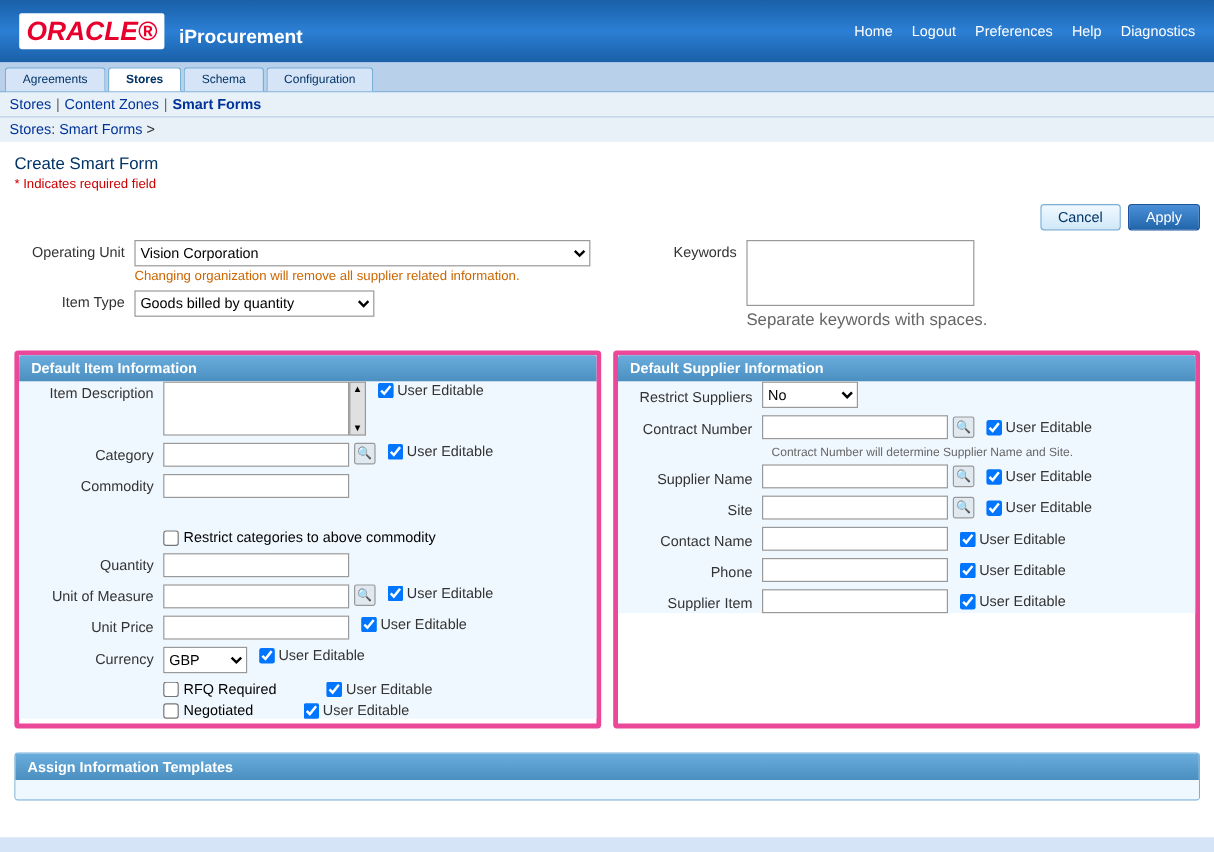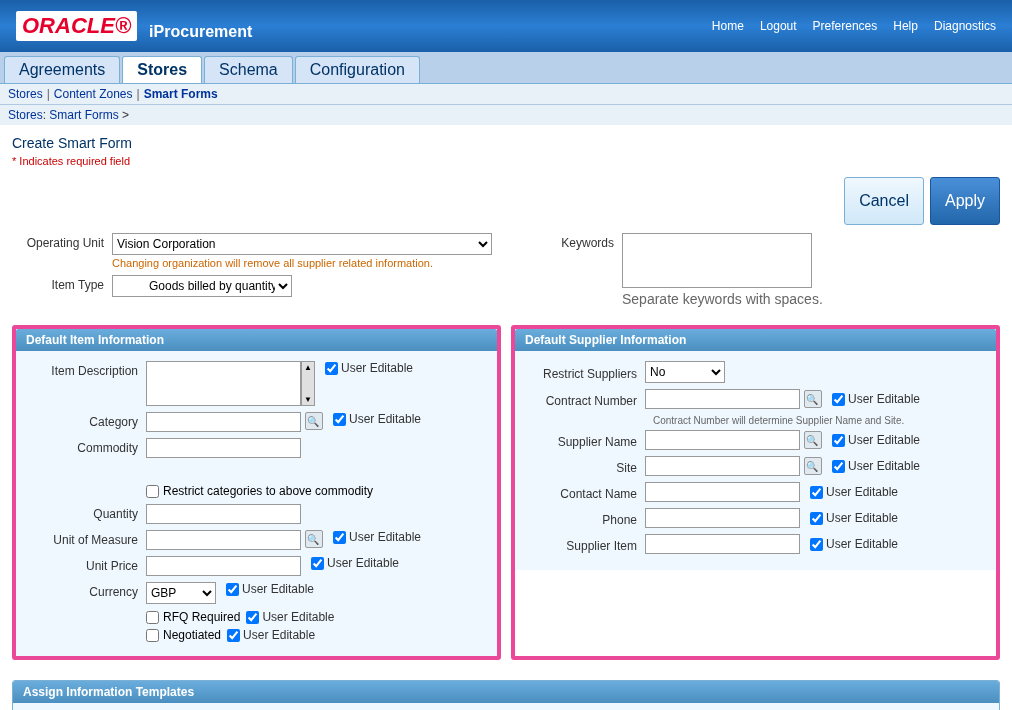--- a/index.html
+++ b/index.html
@@ -40,21 +40,21 @@
       gap: 2px;
       padding: 4px 4px 0 4px;
       border-bottom: 1px solid #7aafd6;
     }
     .tab {
       padding: 4px 14px;
       background: #d6e4f7;
       border: 1px solid #7aafd6;
       border-bottom: none;
       cursor: pointer;
-      font-size: 16px;
+      font-size: 10px;
       border-radius: 3px 3px 0 0;
       color: #003366;
     }
     .tab.active {
       background: white;
       font-weight: bold;
     }
 
     
     .sub-nav {
@@ -99,25 +99,25 @@
     }
 
     
     .action-bar {
       display: flex;
       justify-content: flex-end;
       margin-bottom: 8px;
       gap: 6px;
     }
     .btn {
-      padding: 14px 14px;
+      padding: 3px 14px;
       border: 1px solid #7aafd6;
       border-radius: 3px;
       cursor: pointer;
-      font-size: 16px;
+      font-size: 12px;
       background: linear-gradient(180deg, #f0f8ff 0%, #d0e8f8 100%);
       color: #003366;
     }
     .btn-apply {
       background: linear-gradient(180deg, #4a90d9 0%, #2266aa 100%);
       color: white;
       border-color: #1a55a0;
     }
 
     
@@ -161,21 +161,21 @@
       background: white;
     }
 
     .name-input {
       background: #ffffcc;
       width: 200px;
     }
     .image-input { width: 190px; }
 
     .org-select { width: 380px; }
-    .item-type-select { width: 180px; padding-left: 32px; }
+    .item-type-select { width: 200px; }
 
     .warning-text {
       color: #cc6600;
       font-size: 11px;
       margin-top: 2px;
     }
 
     .image-note {
       font-size: 10px;
       color: #666;
@@ -206,21 +206,20 @@
     .section-header {
       background: linear-gradient(180deg, #6aaddd 0%, #4a8fc0 100%);
       color: white;
       font-weight: bold;
       font-size: 12px;
       padding: 4px 10px;
       border-radius: 2px 2px 0 0;
     }
     .section-body {
       background: #f0f8ff;
-      padding: 10px;
     }
 
     .two-sections {
       display: grid;
       grid-template-columns: 1fr 1fr;
       gap: 10px;
       margin-bottom: 10px;
     }
 
     
@@ -300,20 +299,21 @@
     select.currency-select {
       width: 70px;
       height: 22px;
     }
 
     .checkbox-row {
       display: flex;
       align-items: center;
       margin-bottom: 4px;
       padding-left: 120px;
+      gap: 36px;
     }
     .checkbox-row label { display: flex; align-items: center; gap: 4px; font-size: 12px; }
 
     
     .supplier-label {
       text-align: right;
       min-width: 120px;
       padding-right: 8px;
       padding-top: 3px;
       font-size: 12px;

